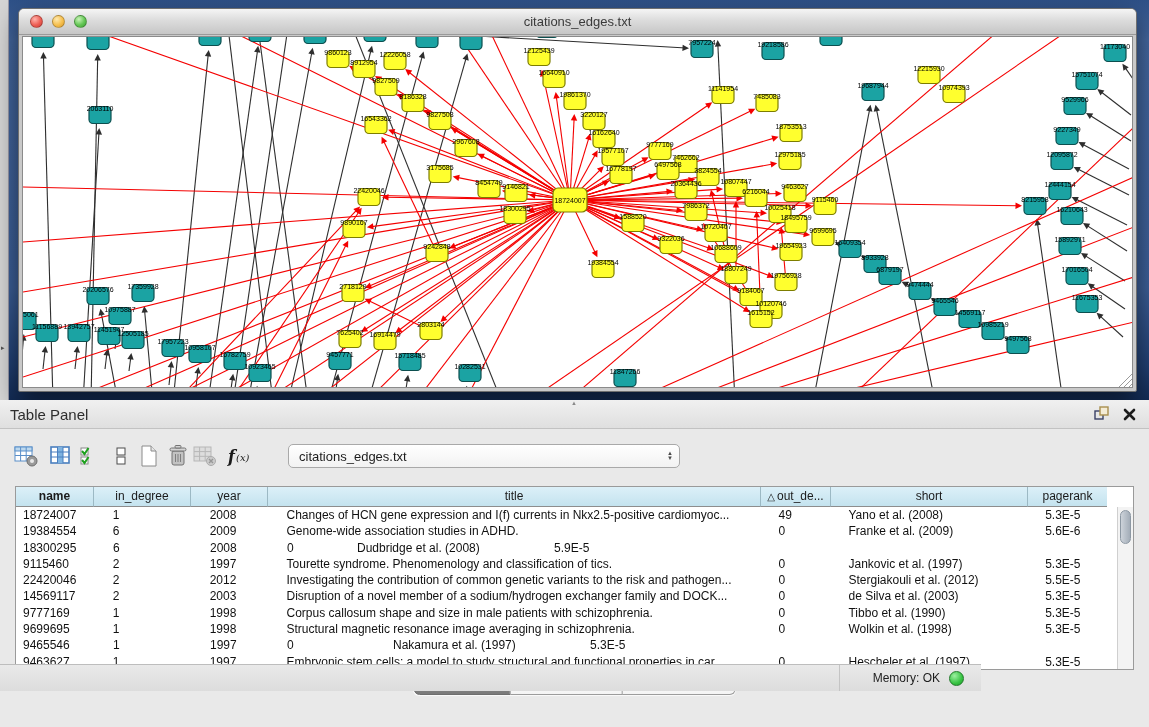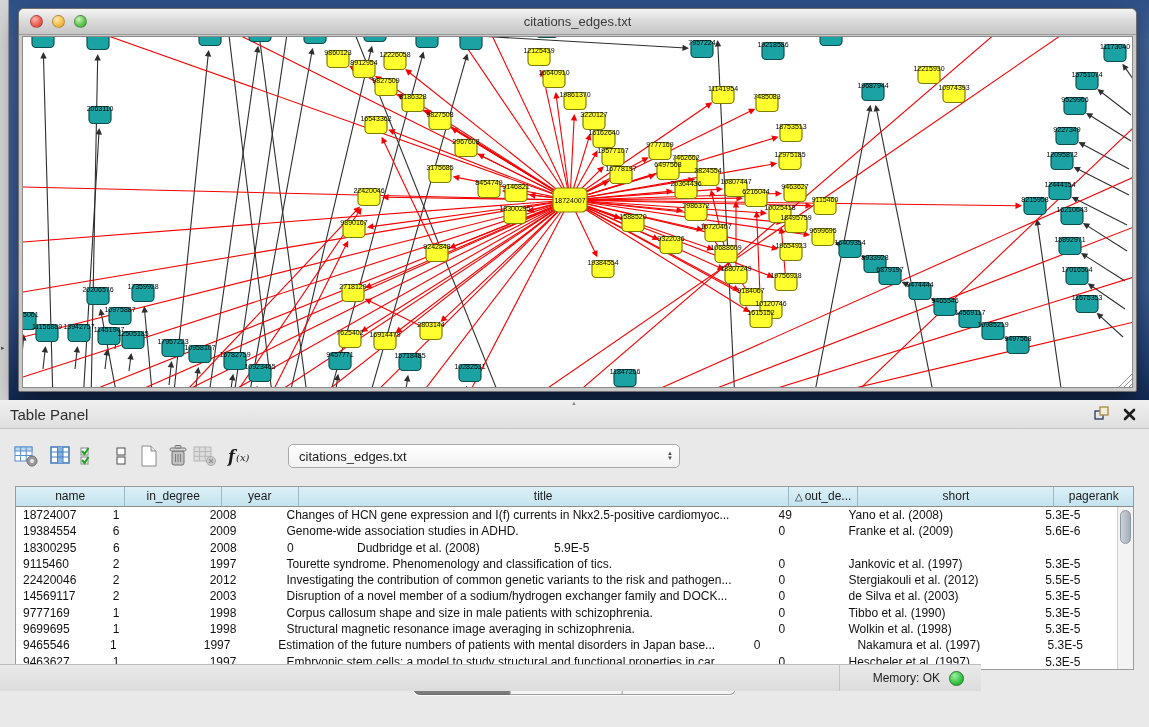--- a/index.html
+++ b/index.html
@@ -649,21 +649,21 @@
           <path d="M17,16 l4,4 M21,16 l-4,4" stroke="#8f8f8f" stroke-width="1.4"></path>
         </svg></span>
       <span class="tbicon" style="left: 227px;"><svg width="30" height="26">
           <text x="1" y="19" font-family="DejaVu Serif, serif" font-style="italic" font-weight="bold" font-size="16" fill="#1a1a1a">f</text>
           <text x="9" y="18" font-family="DejaVu Serif, serif" font-style="italic" font-size="10" fill="#1a1a1a">(x)</text>
         </svg></span>
     </div>
 
   <div class="table-wrap">
     <div class="thead" id="thead">
-        <div class="th" style="width: 110px;"><span>name</span></div>
+        <div class="th" style="width: 78px; font-weight: bold;"><span>name</span></div>
         <div class="th" style="width: 97px;"><span>in_degree</span></div>
         <div class="th" style="width: 77px;"><span>year</span></div>
         <div class="th" style="width: 493px;"><span>title</span></div>
         <div class="th" style="width: 70px;"><span class="sort-tri">△</span><span>out_de...</span></div>
         <div class="th" style="width: 197px;"><span>short</span></div>
         <div class="th" style="width: 79px;"><span>pagerank</span></div>
       </div>
     <div class="tbody" id="tbody">
         <div class="tr">
           <div class="td" style="width: 90px;">18724007</div>
@@ -733,21 +733,20 @@
           <div class="td" style="width: 77px;">1998</div>
           <div class="td" style="width: 493px;">Structural magnetic resonance image averaging in schizophrenia.</div>
           <div class="td" style="width: 70px;">0</div>
           <div class="td" style="width: 197px;">Wolkin et al. (1998)</div>
           <div class="td" style="width: 79px;">5.3E-5</div>
         </div>
         <div class="tr">
           <div class="td" style="width: 90px;">9465546</div>
           <div class="td" style="width: 97px;">1</div>
           <div class="td" style="width: 77px;">1997</div>
-          <div class="td" style="width: 493px;">Estimation of the future numbers of patients with mental disorders in Japan base...</div>
           <div class="td" style="width: 70px;">0</div>
           <div class="td" style="width: 197px; margin-left: 36px;">Nakamura et al. (1997)</div>
           <div class="td" style="width: 79px;">5.3E-5</div>
         </div>
         <div class="tr">
           <div class="td" style="width: 90px;">9463627</div>
           <div class="td" style="width: 97px;">1</div>
           <div class="td" style="width: 77px;">1997</div>
           <div class="td" style="width: 493px;">Embryonic stem cells: a model to study structural and functional properties in car...</div>
           <div class="td" style="width: 70px;">0</div>

